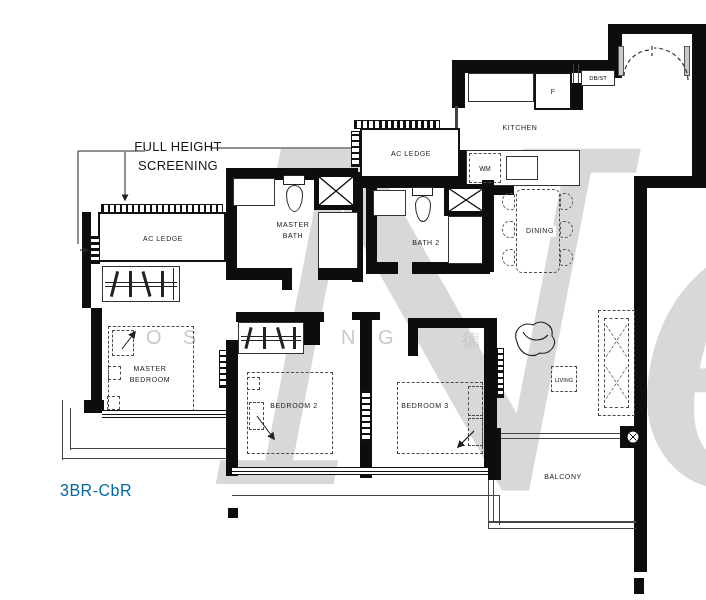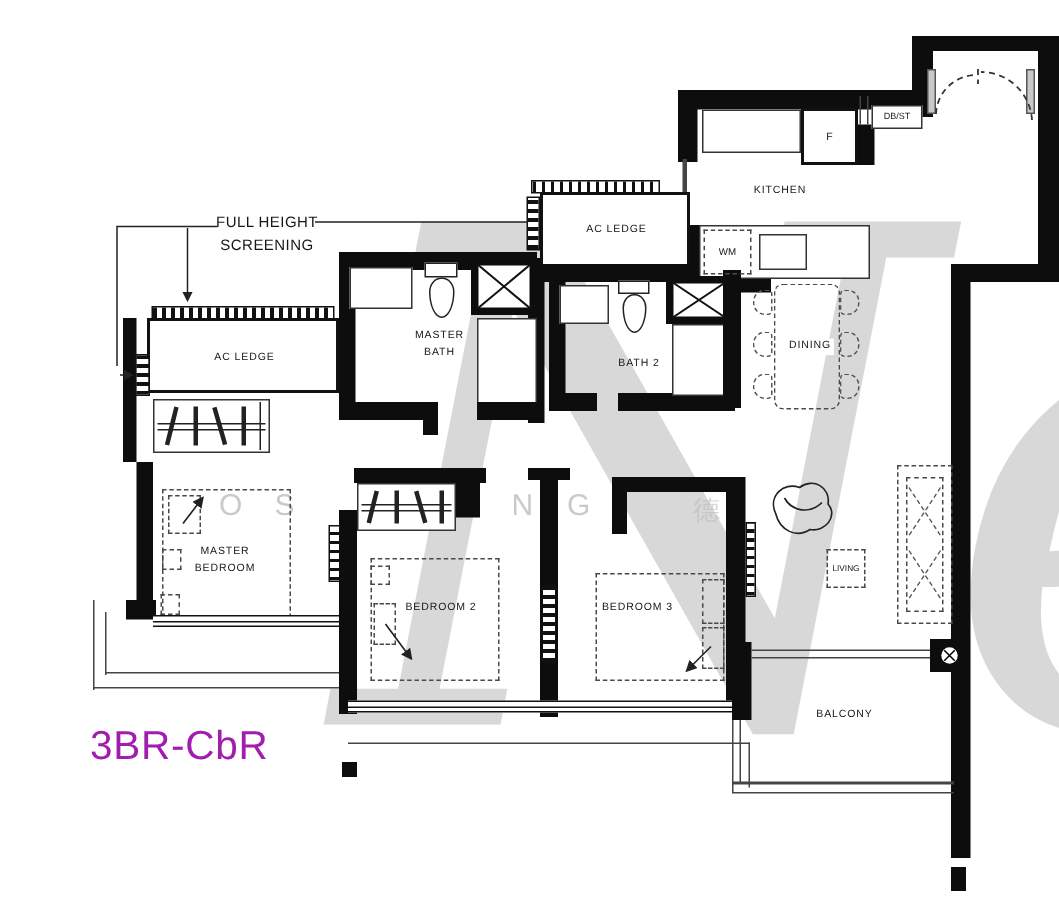--- a/index.html
+++ b/index.html
@@ -26,22 +26,22 @@
   .burner{position:absolute;border:1.2px solid #222;border-radius:50%;box-sizing:border-box;background:#fff}
   .sink-in{position:absolute;border:1px solid #333;border-radius:3px;box-sizing:border-box}
   .dot{position:absolute;width:2.5px;height:2.5px;background:#222;border-radius:50%}
   .tank{position:absolute;background:#fff;border:1.2px solid #222;box-sizing:border-box;z-index:2}
   .bowl{position:absolute;background:#fff;border:1.2px solid #222;box-sizing:border-box;z-index:2;
         border-radius:48% 48% 50% 50% / 35% 35% 65% 65%}
   .fixlab{position:absolute;display:flex;align-items:center;justify-content:center;
           font-size:7px;color:#161616;z-index:3}
   .wmk{position:absolute;z-index:1;color:#b9b9b9;pointer-events:none}
   #svgtop{position:absolute;left:0;top:0;z-index:4;pointer-events:none}
-  .title{position:absolute;font-size:27px;color:#a21caf;letter-spacing:.5px;z-index:3}
-  .screen-lab{position:absolute;font-size:10px;color:#161616;text-align:center;white-space:pre-line;
+  .title{position:absolute;font-size:16px;color:#0369a1;letter-spacing:.5px;z-index:3}
+  .screen-lab{position:absolute;font-size:13px;color:#161616;text-align:center;white-space:pre-line;
               line-height:1.45;transform:translate(-50%,-50%);z-index:3;letter-spacing:.3px}
 </style>
 </head>
 <body>
 
 <div id="plan">
 
   <div class="wmk" style="left:225px;top:95px;font:italic 460px 'DejaVu Serif',serif;line-height:1;color:rgba(158,158,158,.40)">Ne</div>
   <div class="wmk" style="left:146px;top:326px;font-size:20px;opacity:.75">O</div>
   <div class="wmk" style="left:183px;top:326px;font-size:20px;opacity:.75">S</div>

